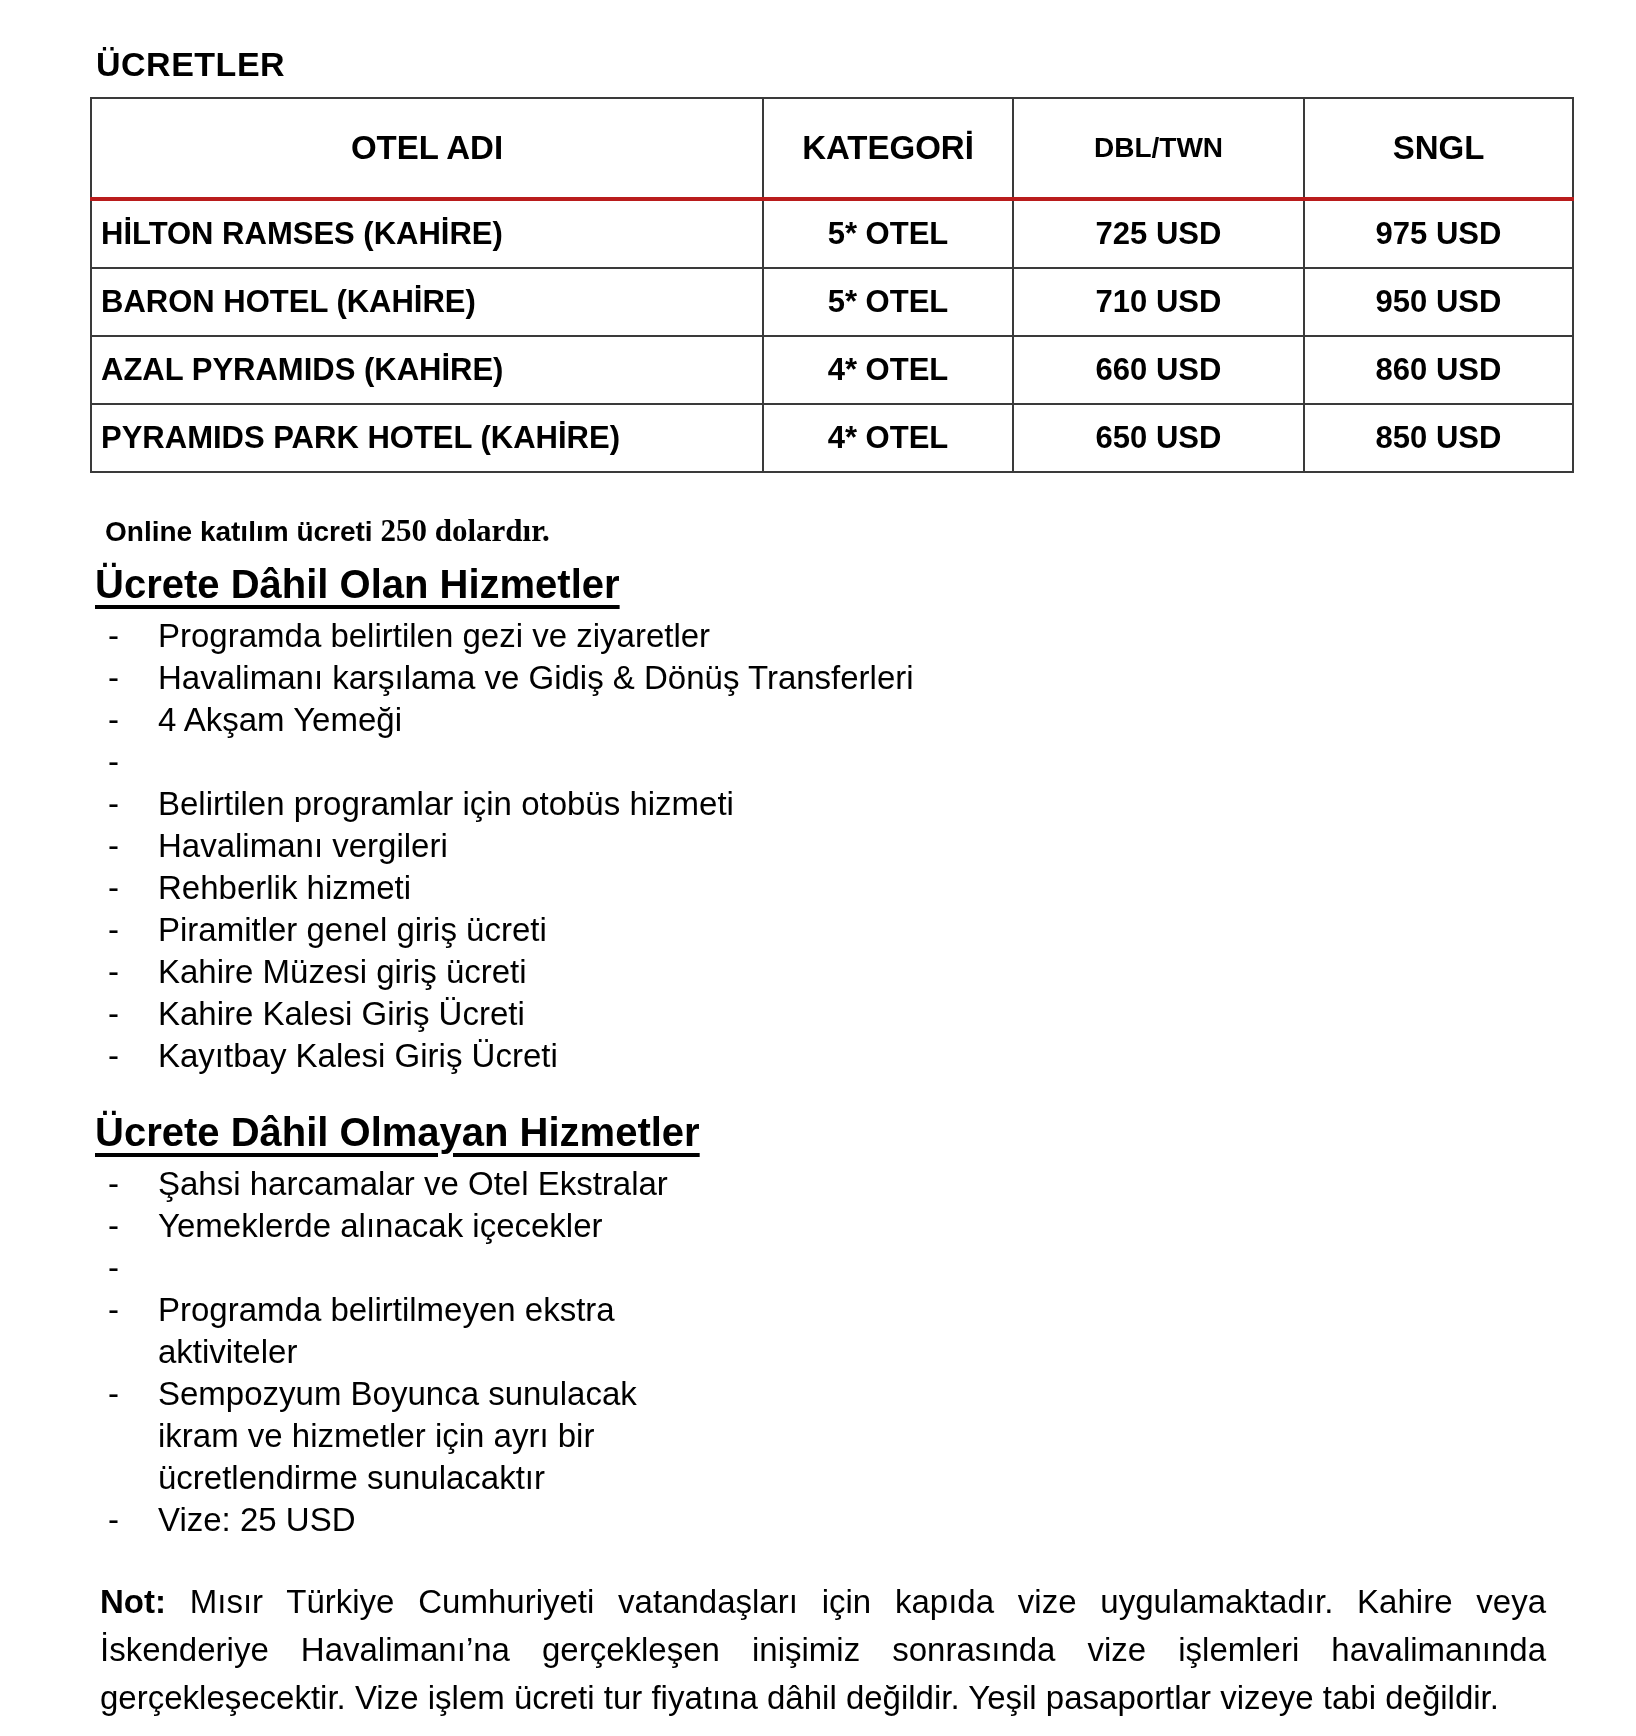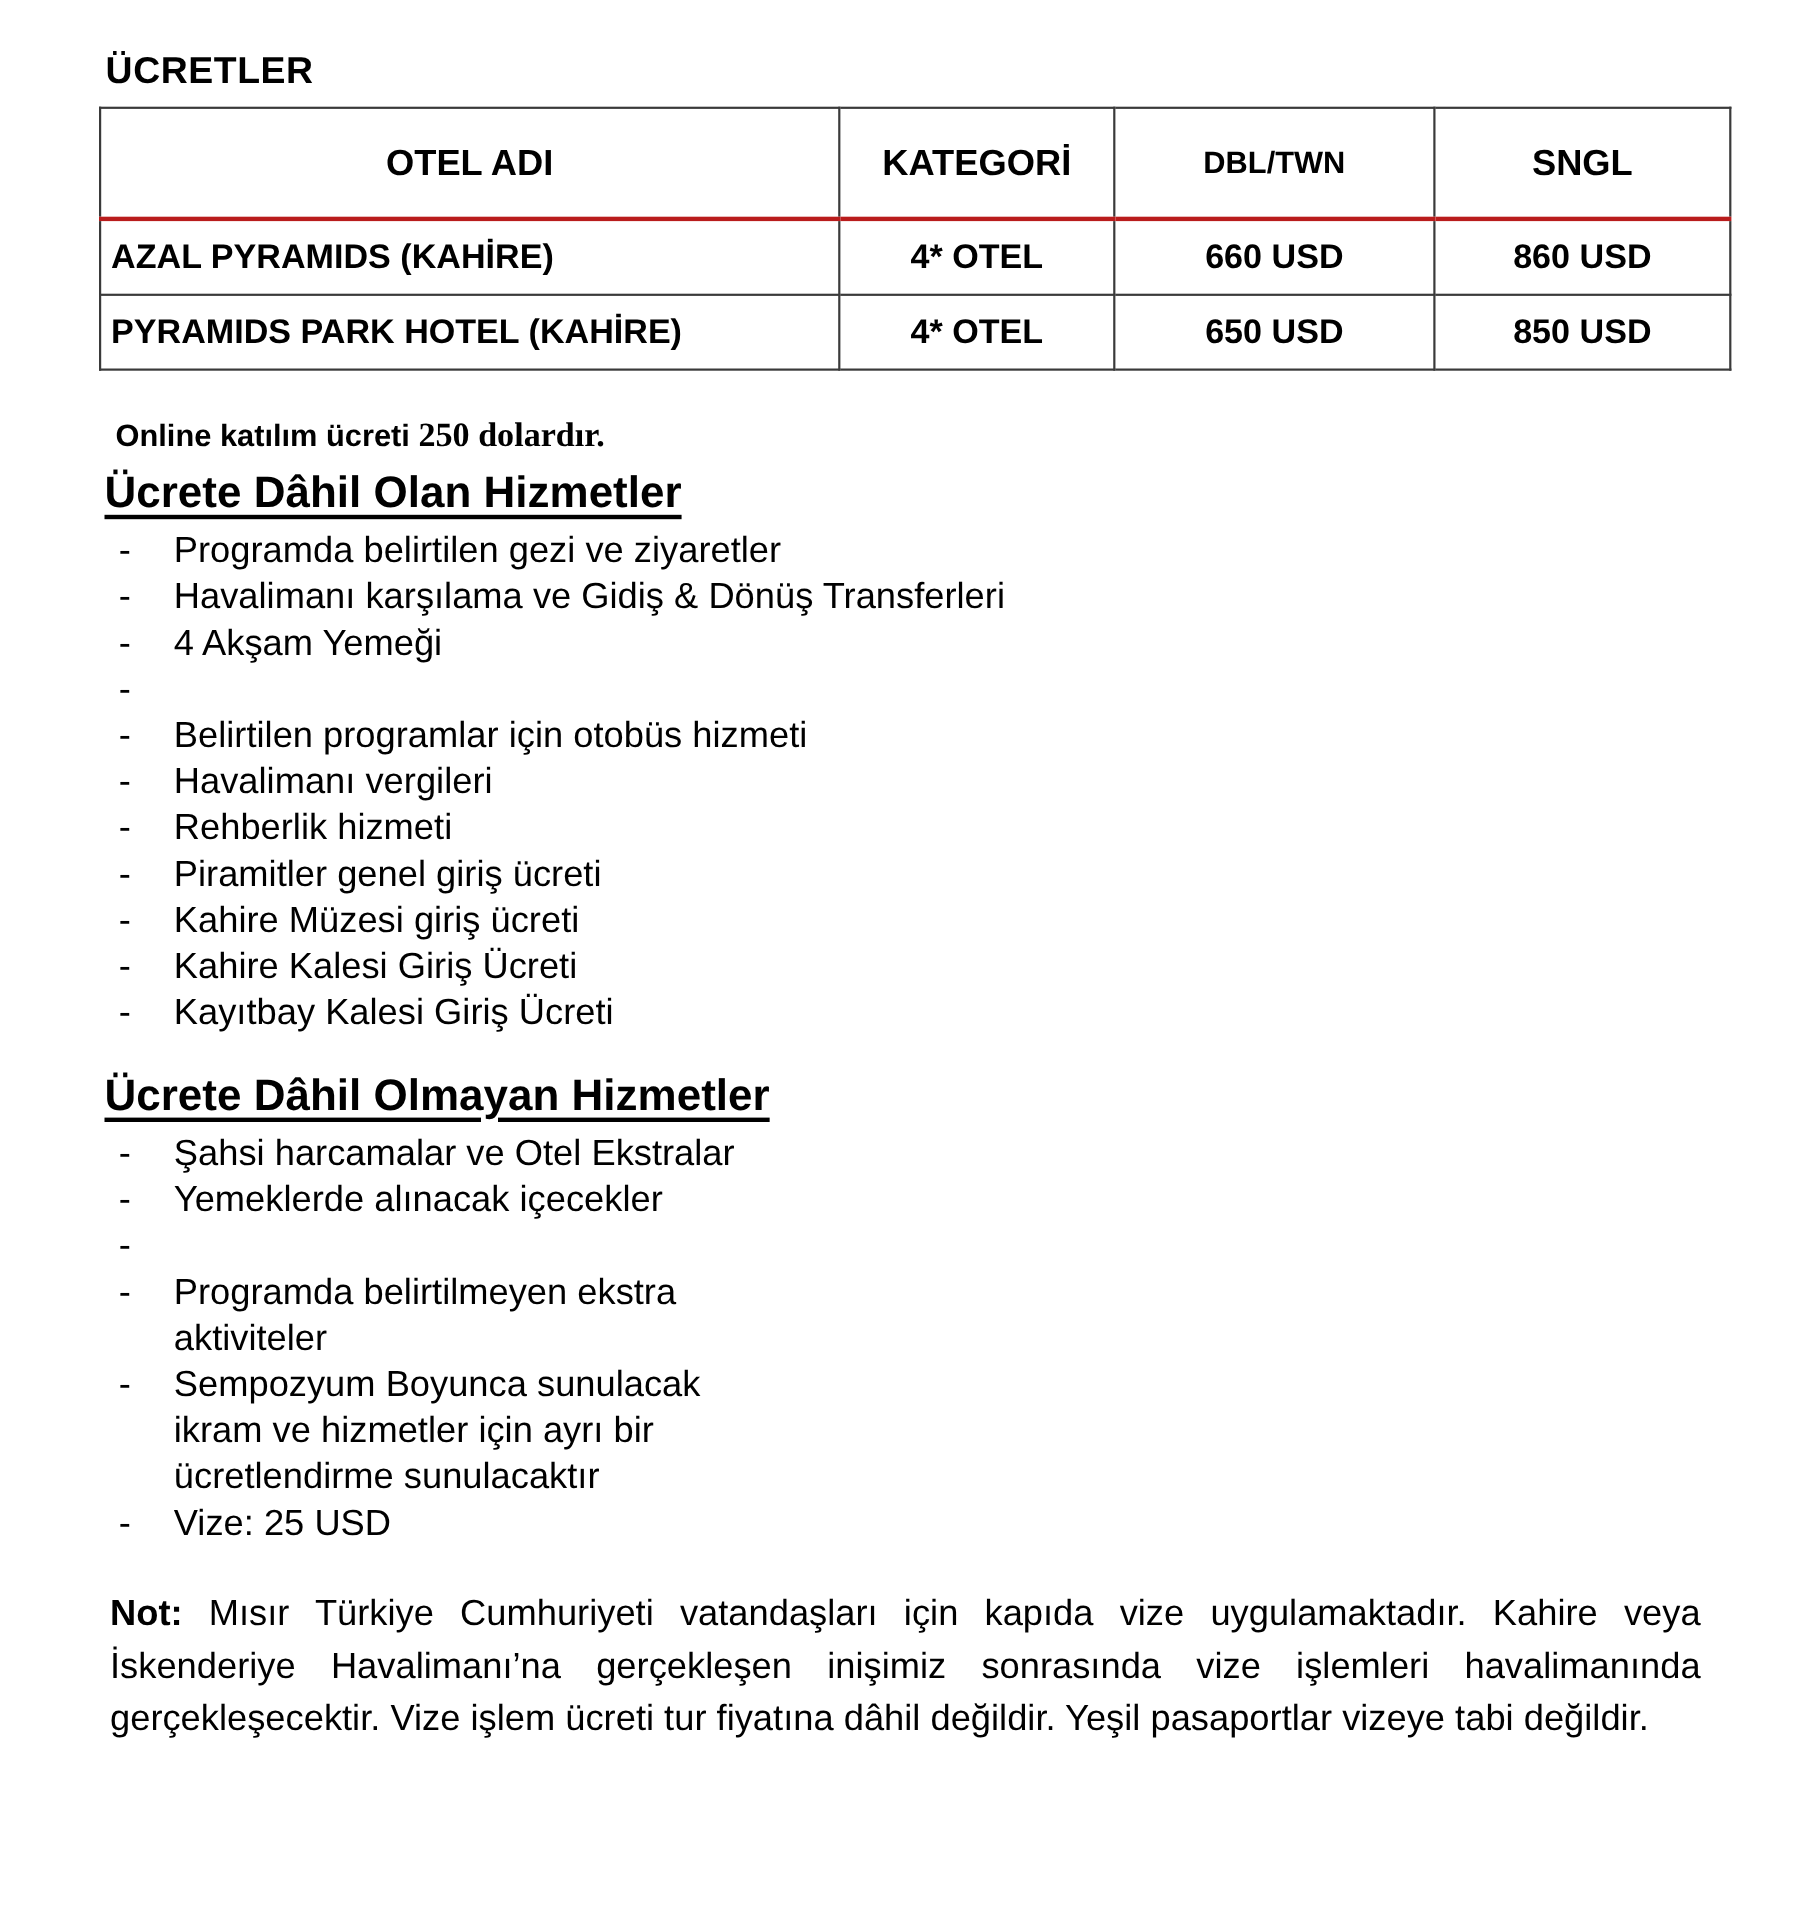--- a/index.html
+++ b/index.html
@@ -87,20 +87,32 @@
     <thead>
       <tr>
         <th>OTEL ADI</th>
         <th>KATEGORİ</th>
         <th class="hdr-dbl">DBL/TWN</th>
         <th>SNGL</th>
       </tr>
     </thead>
     <tbody>
       <tr>
+        <td class="cell-hotel">HİLTON RAMSES (KAHİRE)</td>
+        <td>5* OTEL</td>
+        <td>725 USD</td>
+        <td>975 USD</td>
+      </tr>
+      <tr>
+        <td class="cell-hotel">BARON HOTEL (KAHİRE)</td>
+        <td>5* OTEL</td>
+        <td>710 USD</td>
+        <td>950 USD</td>
+      </tr>
+      <tr>
         <td class="cell-hotel">AZAL PYRAMIDS (KAHİRE)</td>
         <td>4* OTEL</td>
         <td>660 USD</td>
         <td>860 USD</td>
       </tr>
       <tr>
         <td class="cell-hotel">PYRAMIDS PARK HOTEL (KAHİRE)</td>
         <td>4* OTEL</td>
         <td>650 USD</td>
         <td>850 USD</td>

